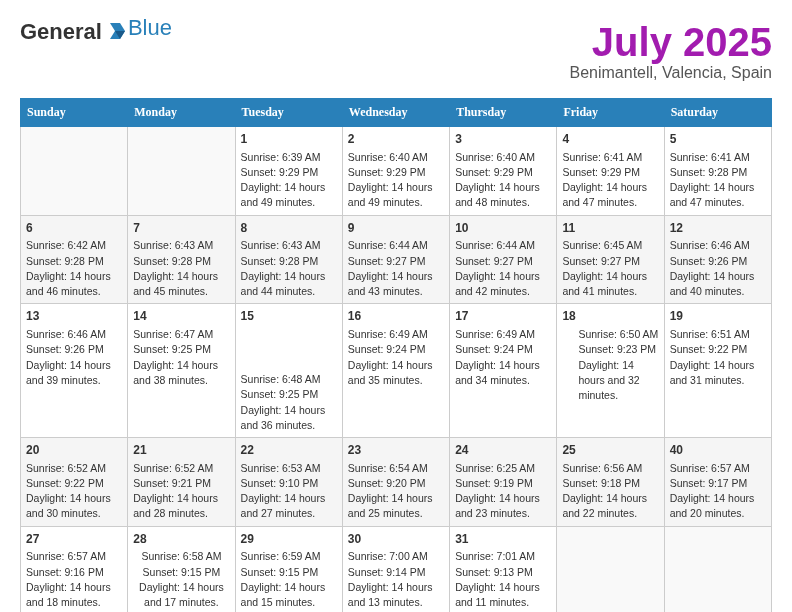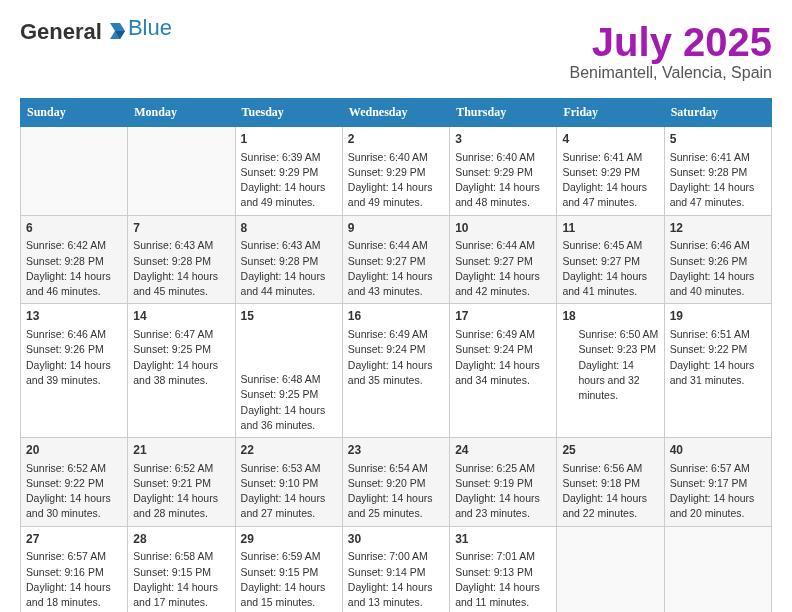--- a/index.html
+++ b/index.html
@@ -284,21 +284,21 @@
       </tr>
       <tr>
         <td>
           <span class="day-num">27</span>
           <div class="day-info" style="white-space: pre-line;">Sunrise: 6:57 AM
 Sunset: 9:16 PM
 Daylight: 14 hours and 18 minutes.</div>
         </td>
         <td>
           <span class="day-num">28</span>
-          <div class="day-info" style="white-space: pre-line;">Sunrise: 6:58 AM
+          <div class="day-info" style="white-space: pre-line; text-align: center;">Sunrise: 6:58 AM
 Sunset: 9:15 PM
 Daylight: 14 hours and 17 minutes.</div>
         </td>
         <td>
           <span class="day-num">29</span>
           <div class="day-info" style="white-space: pre-line;">Sunrise: 6:59 AM
 Sunset: 9:15 PM
 Daylight: 14 hours and 15 minutes.</div>
         </td>
         <td>

